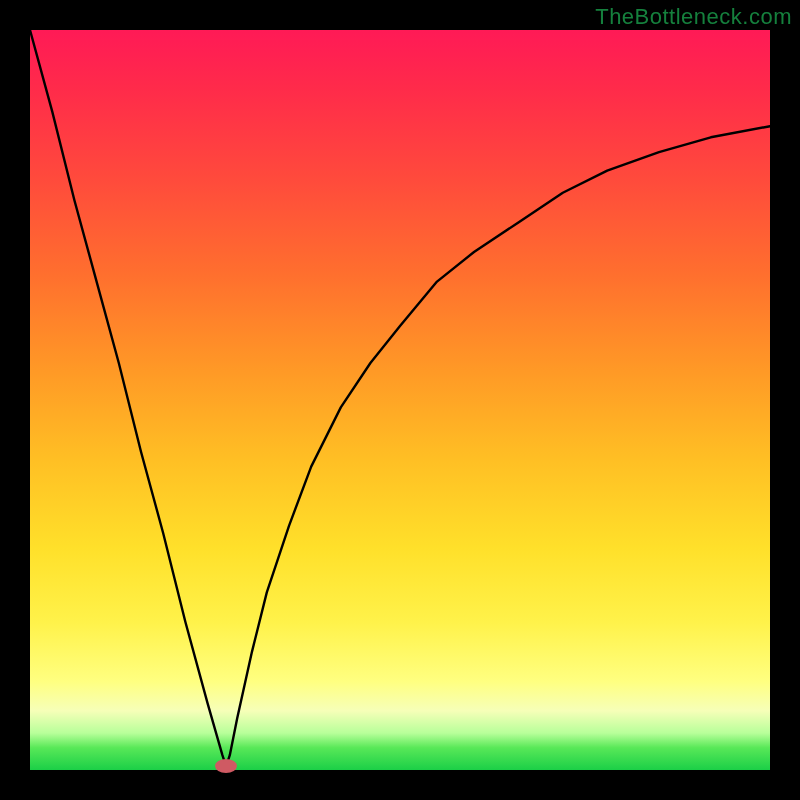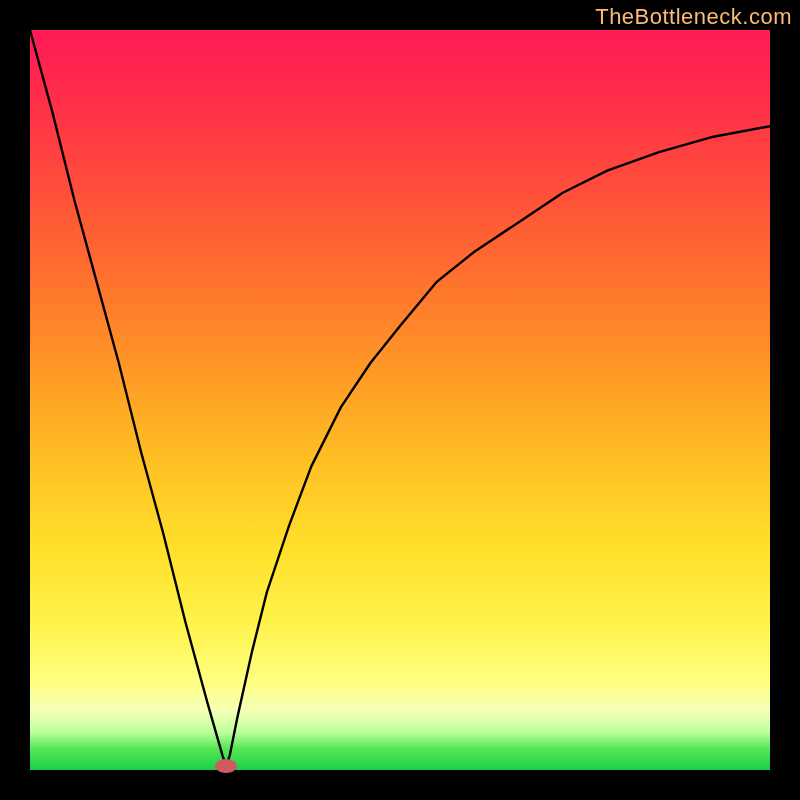--- a/index.html
+++ b/index.html
@@ -45,21 +45,21 @@
     left: 0;
     top: 0;
     width: 740px;
     height: 740px;
     overflow: visible;
   }
   .watermark {
     position: absolute;
     top: 4px;
     right: 8px;
-    color: #fdba74;
+    color: #15803d;
     font-size: 22px;
     letter-spacing: 0.5px;
   }
   .marker {
     position: absolute;
     width: 22px;
     height: 14px;
     background: #cf5a63;
     border-radius: 50%;
     transform: translate(-50%, -50%);

